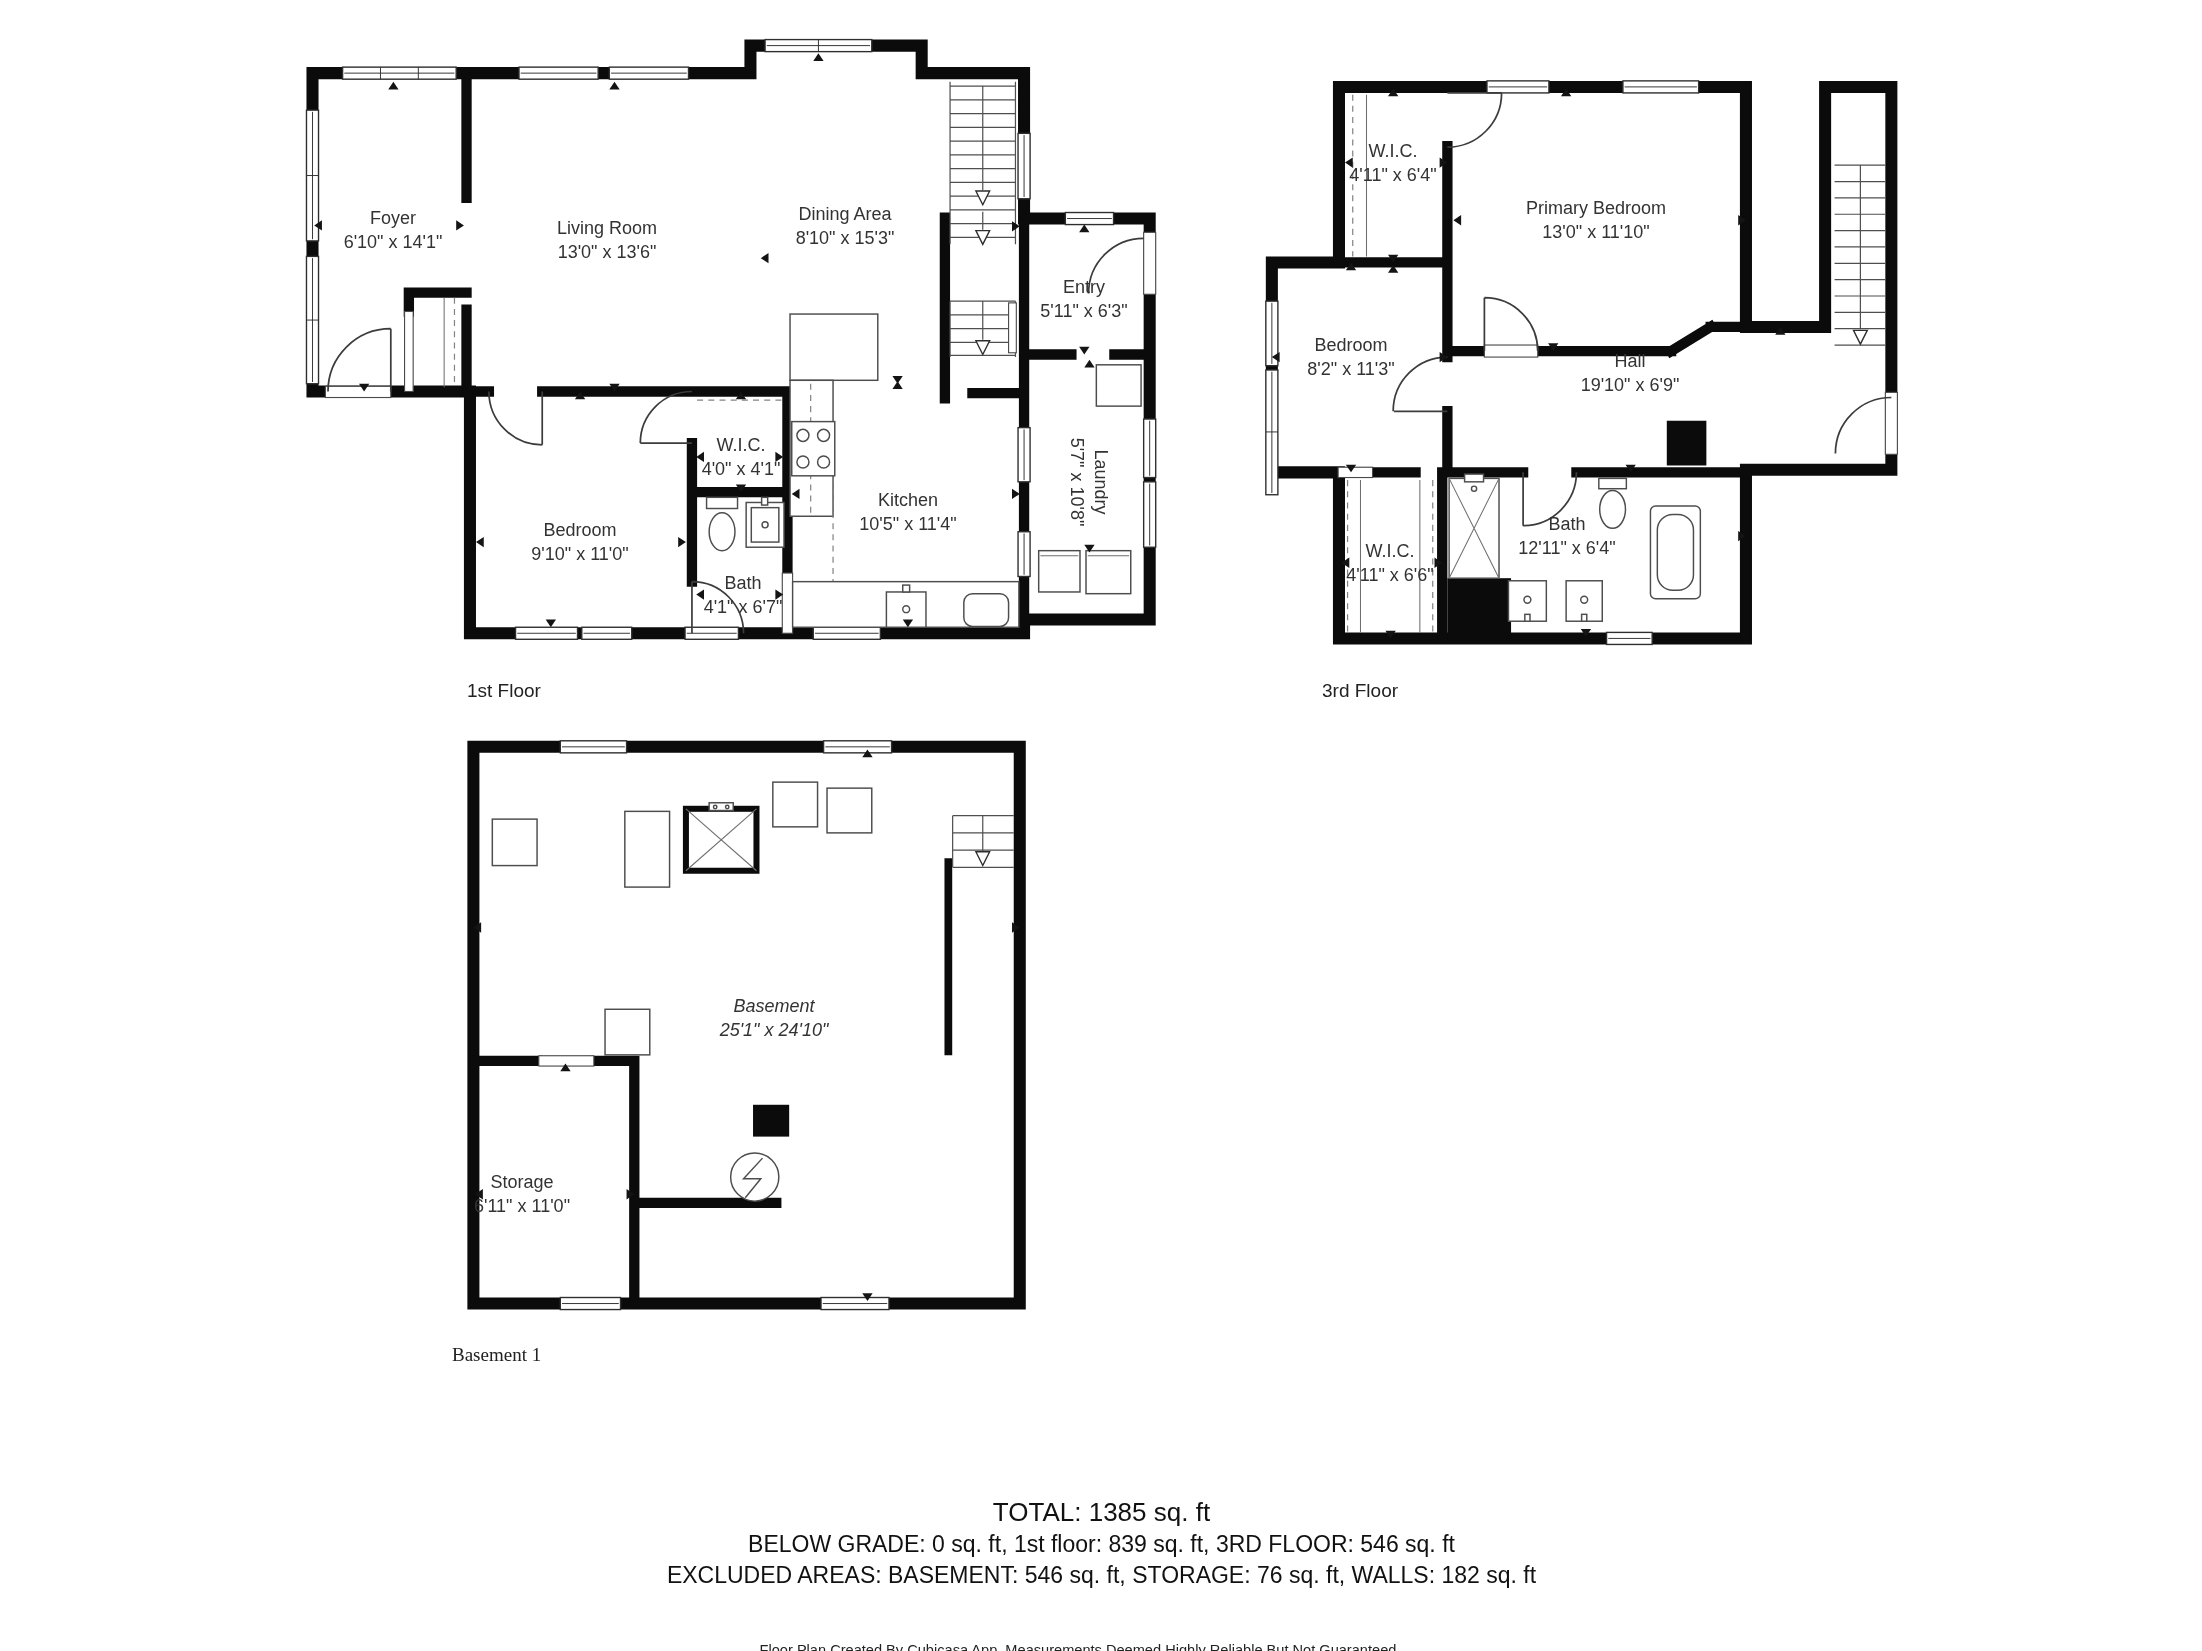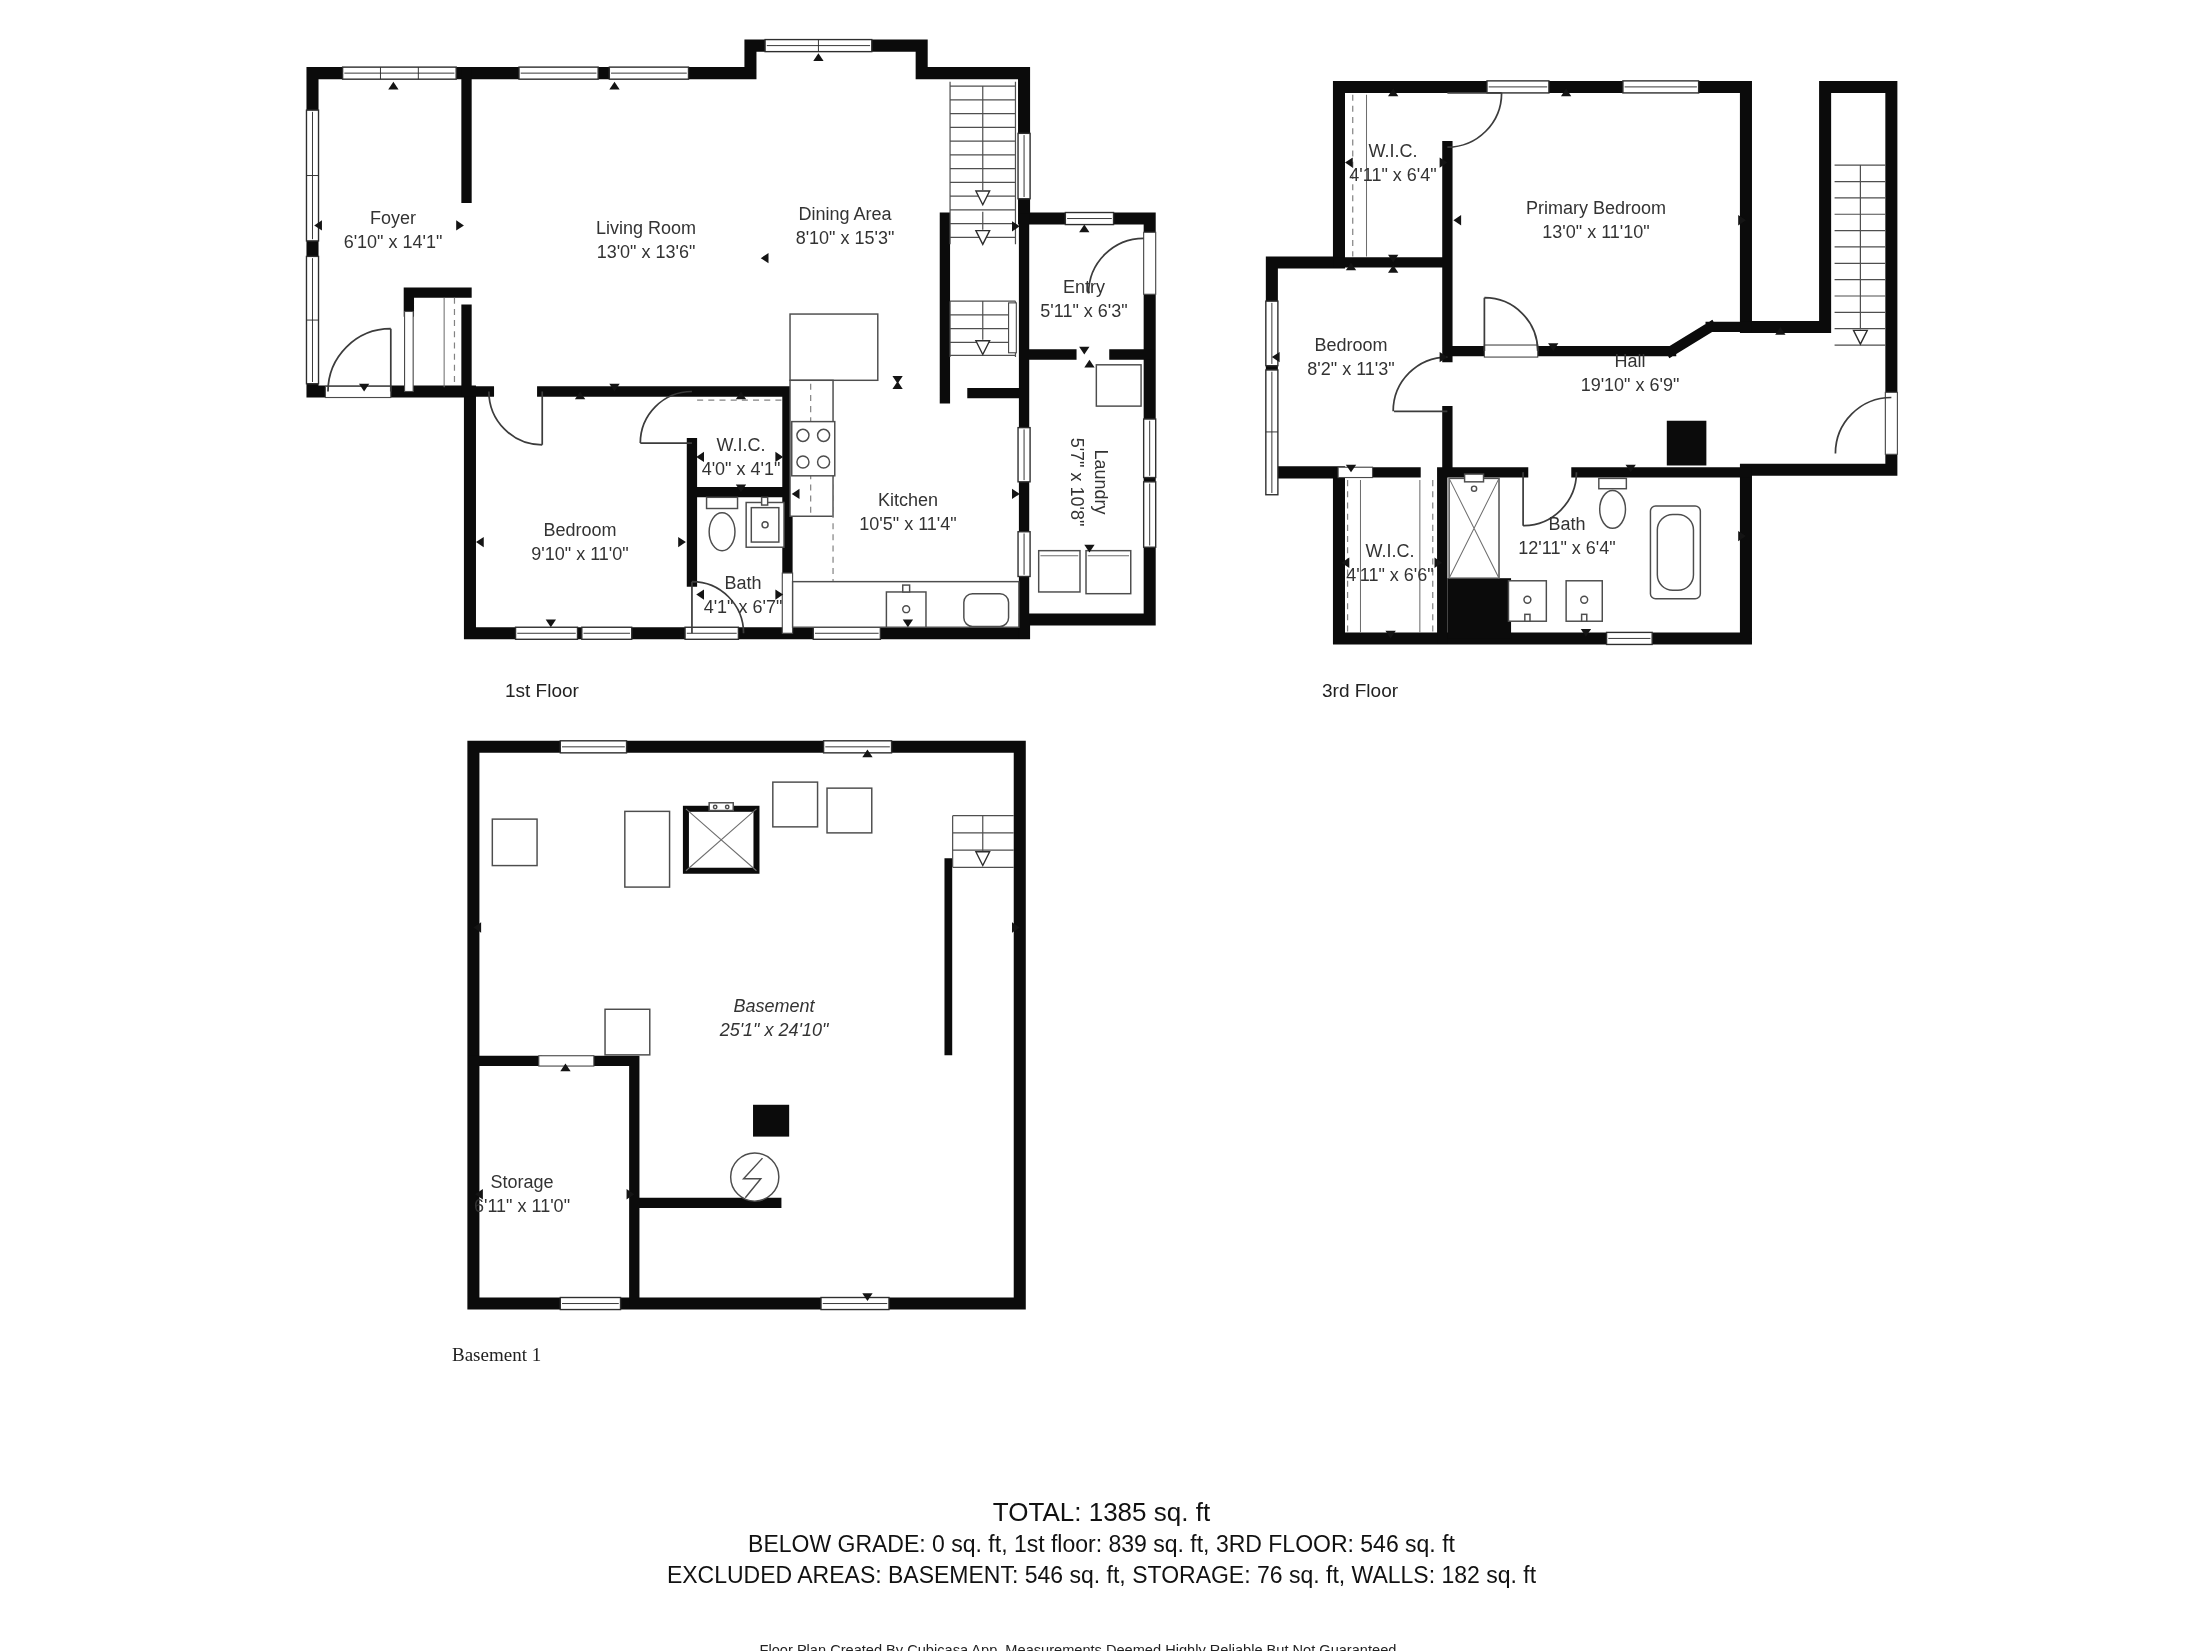--- a/index.html
+++ b/index.html
@@ -338,21 +338,21 @@
           <polygon class="dim" points="728,1382 728,1394 737,1388"></polygon>
       <polygon class="dim" points="651,1245 663,1245 657,1236"></polygon>
     </g>
   </g>
 </svg>
 
 <div class="room-label" style="left:393px;top:230px;">
   <div>Foyer</div>
   <div>6'10" x 14'1"</div>
 </div>
-<div class="room-label" style="left:646px;top:240px;">
+<div class="room-label" style="left:607px;top:240px;">
   <div>Living Room</div>
   <div>13'0" x 13'6"</div>
 </div>
 <div class="room-label" style="left:845px;top:226px;">
   <div>Dining Area</div>
   <div>8'10" x 15'3"</div>
 </div>
 <div class="room-label" style="left:1084px;top:299px;">
   <div>Entry</div>
   <div>5'11" x 6'3"</div>
@@ -405,21 +405,21 @@
 
 <div class="room-label" style="left:774px;top:1018px;font-style:italic;">
   <div>Basement</div>
   <div>25'1" x 24'10"</div>
 </div>
 <div class="room-label" style="left:522px;top:1194px;">
   <div>Storage</div>
   <div>6'11" x 11'0"</div>
 </div>
 
-<div class="floor-title" style="left:467px;top:680px;margin-left:38px;">1st Floor</div>
+<div class="floor-title" style="left:467px;top:680px;">1st Floor</div>
 <div class="floor-title" style="left:1322px;top:680px;">3rd Floor</div>
 <div class="floor-title" style="left:452px;top:1344px;font-family:Liberation Serif, serif;">Basement 1</div>
 
 <div class="summary">
   <div class="total">TOTAL: 1385 sq. ft</div>
   <div class="sub">BELOW GRADE: 0 sq. ft, 1st floor: 839 sq. ft, 3RD FLOOR: 546 sq. ft</div>
   <div class="sub">EXCLUDED AREAS: BASEMENT: 546 sq. ft, STORAGE: 76 sq. ft, WALLS: 182 sq. ft</div>
 </div>
 
 <div class="footer">Floor Plan Created By Cubicasa App. Measurements Deemed Highly Reliable But Not Guaranteed.</div>

